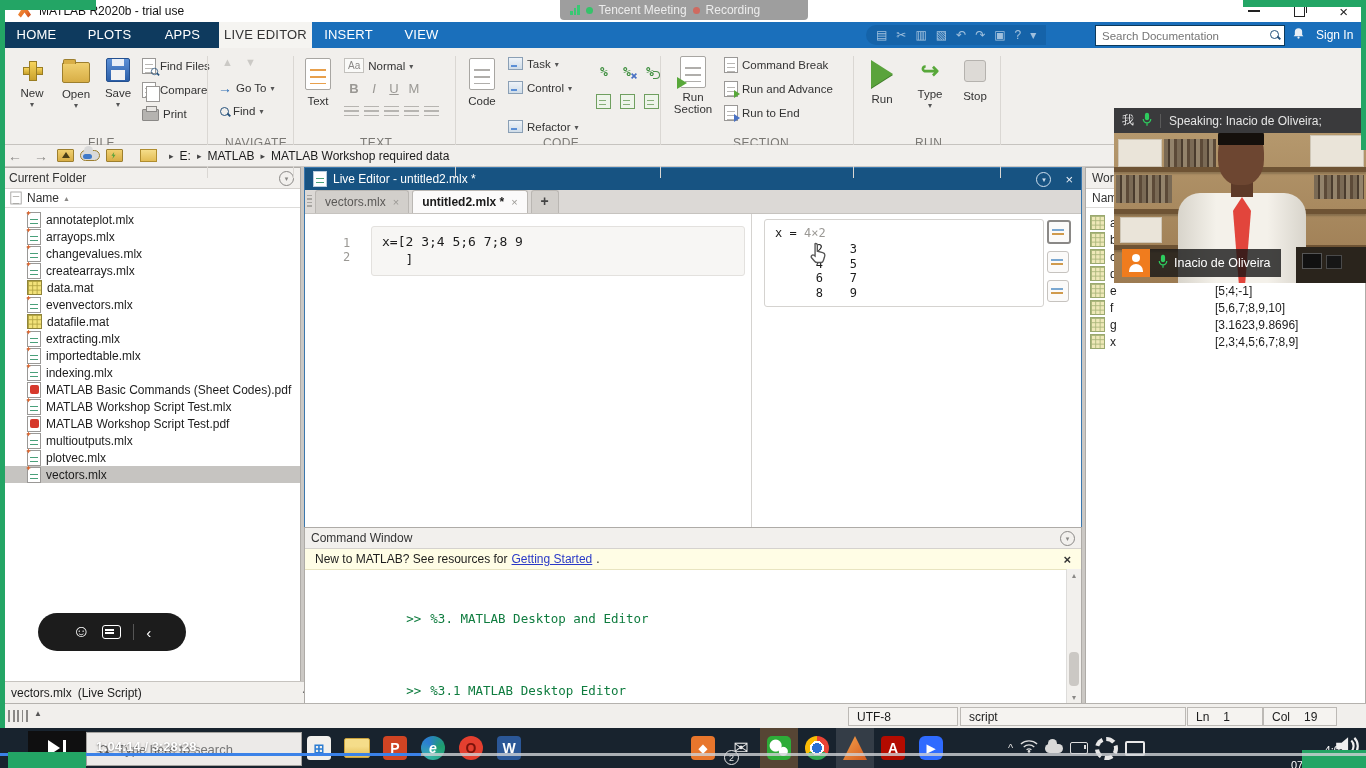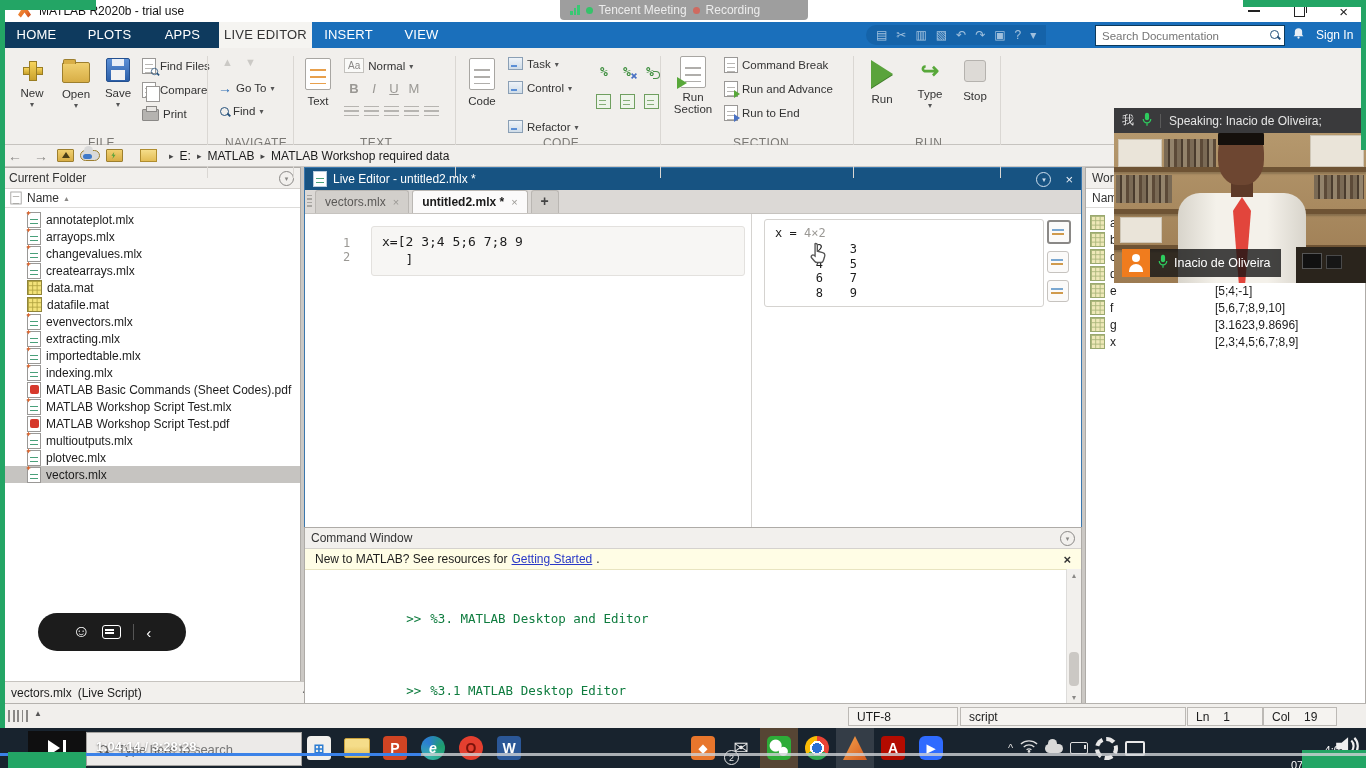--- a/index.html
+++ b/index.html
@@ -511,27 +511,27 @@
           <span class="fic ic-mlx"></span>
           <span class="fname">createarrays.mlx</span>
         </div>
 
         <div class="frow">
           <span class="fic ic-mat"></span>
           <span class="fname">data.mat</span>
         </div>
 
         <div class="frow">
+          <span class="fic ic-mlx"></span>
+          <span class="fname">evenvectors.mlx</span>
+        </div>
+
+        <div class="frow">
           <span class="fic ic-mat"></span>
           <span class="fname">datafile.mat</span>
-        </div>
-
-        <div class="frow">
-          <span class="fic ic-mlx"></span>
-          <span class="fname">evenvectors.mlx</span>
         </div>
 
         <div class="frow">
           <span class="fic ic-mlx"></span>
           <span class="fname">extracting.mlx</span>
         </div>
 
         <div class="frow">
           <span class="fic ic-mlx"></span>
           <span class="fname">importedtable.mlx</span>

